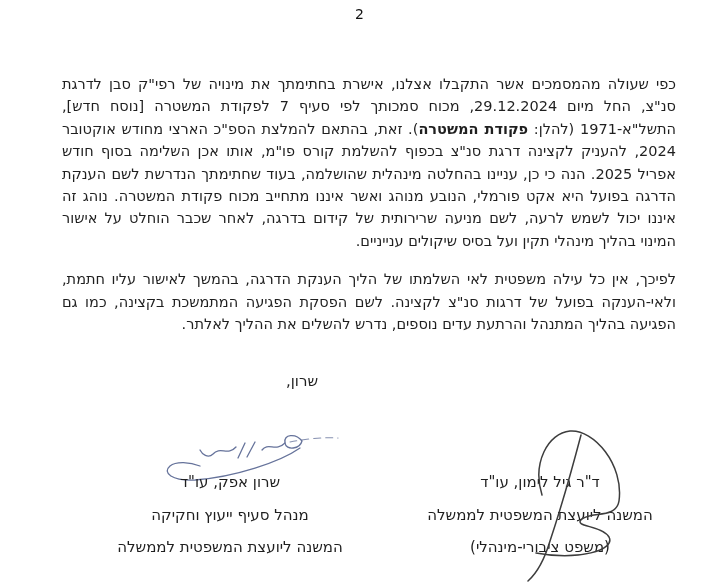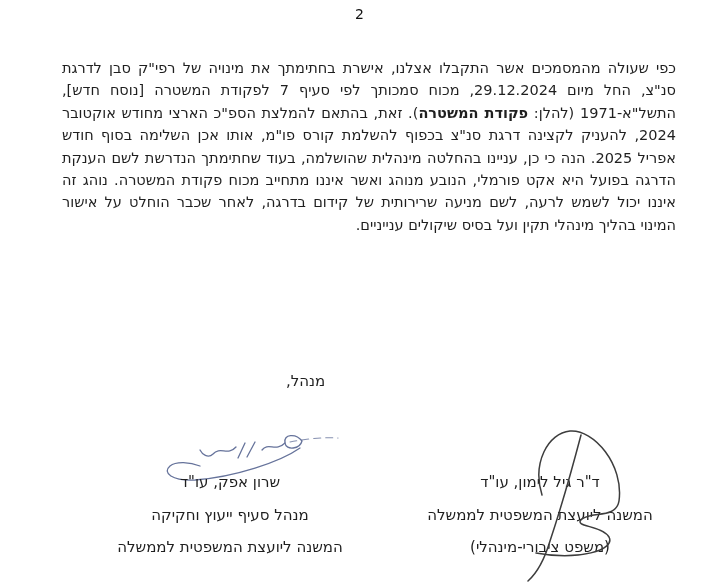--- a/index.html
+++ b/index.html
@@ -30,21 +30,21 @@
     top: 57px;
     left: 62px;
     right: 43px;
     direction: rtl;
     text-align: justify;
     font-size: 14.5px;
     line-height: 22.4px;
     color: #1f1f1f;
   }
   .body-text p {
-    margin: 0 0 12px 0;
+    margin: 16px 0 12px 0;
   }
   .bold-term {
     font-weight: bold;
   }
   .closing {
     position: absolute;
     top: 372px;
     left: 286px;
     direction: rtl;
     font-size: 15px;
@@ -75,23 +75,24 @@
 </style>
 </head>
 <body>
 
 <div class="page">
 
   <div class="page-number">2</div>
 
   <div class="body-text">
     <p><span>כפי שעולה מהמסמכים אשר התקבלו אצלנו, אישרת בחתימתך את מינויה של רפי"ק סבן לדרגת סנ"צ, החל מיום 29.12.2024, מכוח סמכותך לפי סעיף 7 לפקודת המשטרה [נוסח חדש], התשל"א-1971 (להלן: </span><span class="bold-term">פקודת המשטרה</span><span>). זאת, בהתאם להמלצת הספ"כ הארצי מחודש אוקטובר 2024, להעניק לקצינה דרגת סנ"צ בכפוף להשלמת קורס פו"מ, אותו אכן השלימה בסוף חודש אפריל 2025. הנה כי כן, עניינו בהחלטה מינהלית שהושלמה, בעוד שחתימתך הנדרשת לשם הענקת הדרגה בפועל היא אקט פורמלי, הנובע מנוהג ואשר איננו מתחייב מכוח פקודת המשטרה. נוהג זה איננו יכול לשמש לרעה, לשם מניעה שרירותית של קידום בדרגה, לאחר שכבר הוחלט על אישור המינוי בהליך מינהלי תקין ועל בסיס שיקולים ענייניים.</span></p>
+    <p>לפיכך, אין כל עילה משפטית לאי השלמתו של הליך הענקת הדרגה, בהמשך לאישור עליו חתמת, ולאי-הענקה בפועל של דרגות סנ"צ לקצינה. לשם הפסקת הפגיעה המתמשכת בקצינה, כמו גם הפגיעה בהליך המתנהל והרתעת עדים נוספים, נדרש להשלים את ההליך לאלתר.</p>
   </div>
 
-  <div class="closing">מנהל,</div>
+  <div class="closing">שרון,</div>
 
   <svg class="sig-svg left" width="190" height="56" viewBox="0 0 190 56">
     <g fill="none" stroke-linecap="round" stroke-linejoin="round" stroke="#66739b">
       <path d="M140 10 C155 7, 172 5, 188 6" stroke-width="1.1" stroke-dasharray="7 5" opacity="0.8"></path>
       <path d="M152 9 C146 1, 133 2, 135 11 C136 19, 150 17, 152 9" stroke-width="1.3"></path>
       <path d="M135 11 C126 20, 118 10, 112 18" stroke-width="1.3"></path>
       <path d="M105 10 L97 25" stroke-width="1.3"></path>
       <path d="M95 11 L88 26" stroke-width="1.3"></path>
       <path d="M86 15 C78 24, 70 14, 63 22 C58 27, 52 22, 50 18" stroke-width="1.3"></path>
       <path d="M150 16 C130 30, 85 45, 45 48 C22 49, 12 41, 20 34 C26 29, 40 30, 50 34" stroke-width="1.3"></path>

